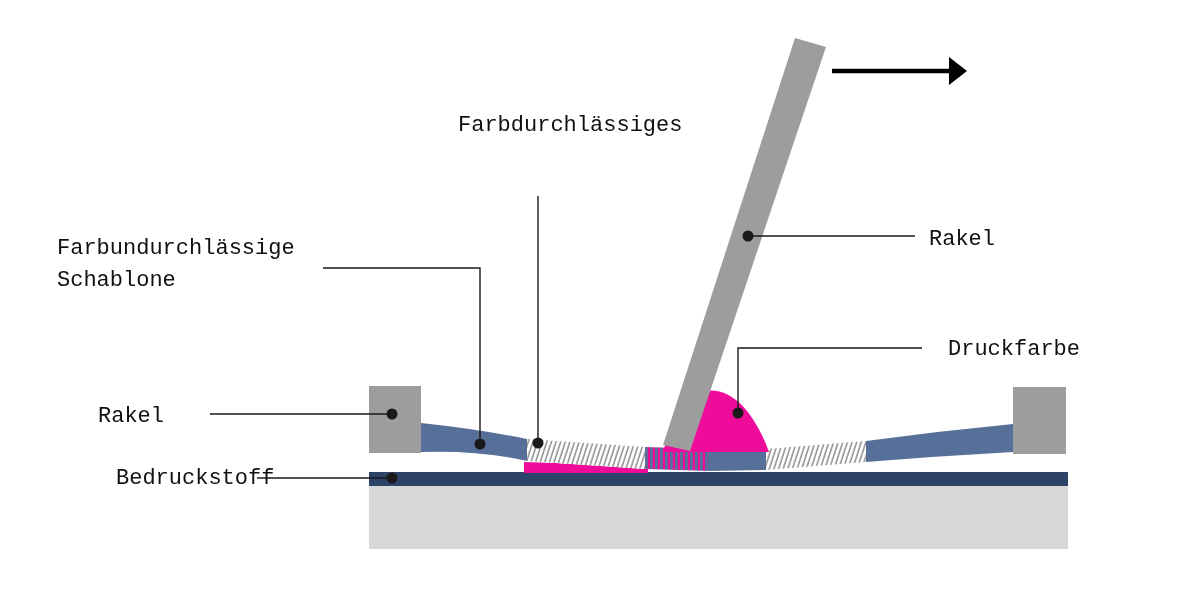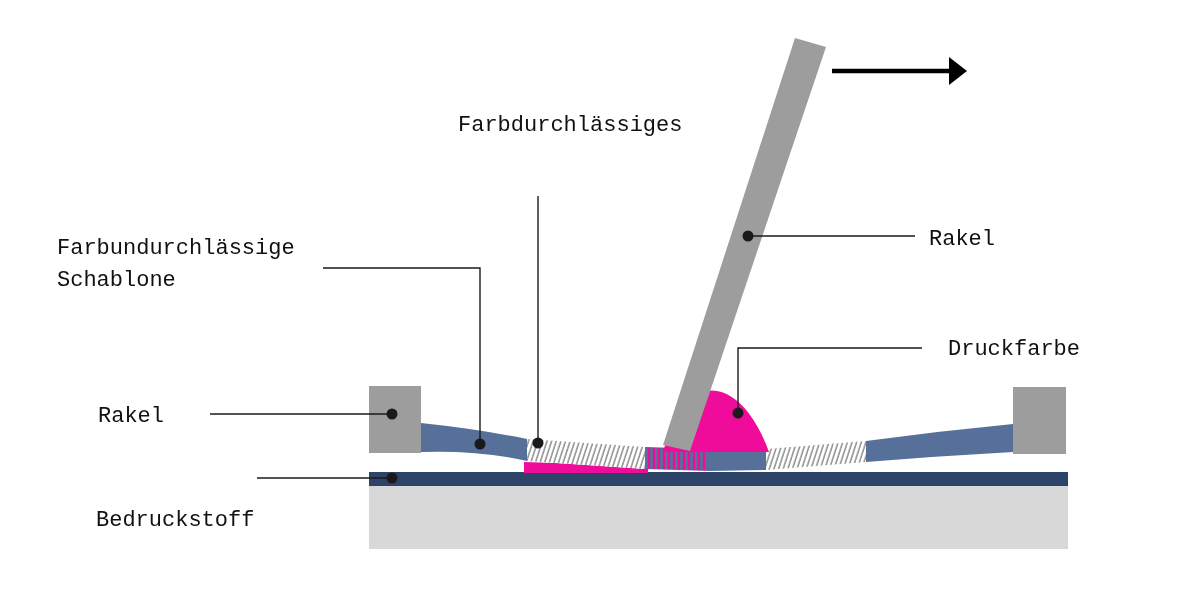--- a/index.html
+++ b/index.html
@@ -98,15 +98,15 @@
     <div>Farbundurchlässige</div>
     <div>Schablone</div>
   </div>
 
   <div class="lbl" style="left:929px;top:224px;">Rakel</div>
 
   <div class="lbl" style="left:948px;top:334px;">Druckfarbe</div>
 
   <div class="lbl" style="left:98px;top:401px;">Rakel</div>
 
-  <div class="lbl" style="left:96px;top:463px;margin-top:42px;">Bedruckstoff</div>
+  <div class="lbl" style="left:116px;top:463px;">Bedruckstoff</div>
 
 </div>
 
 </body></html>

